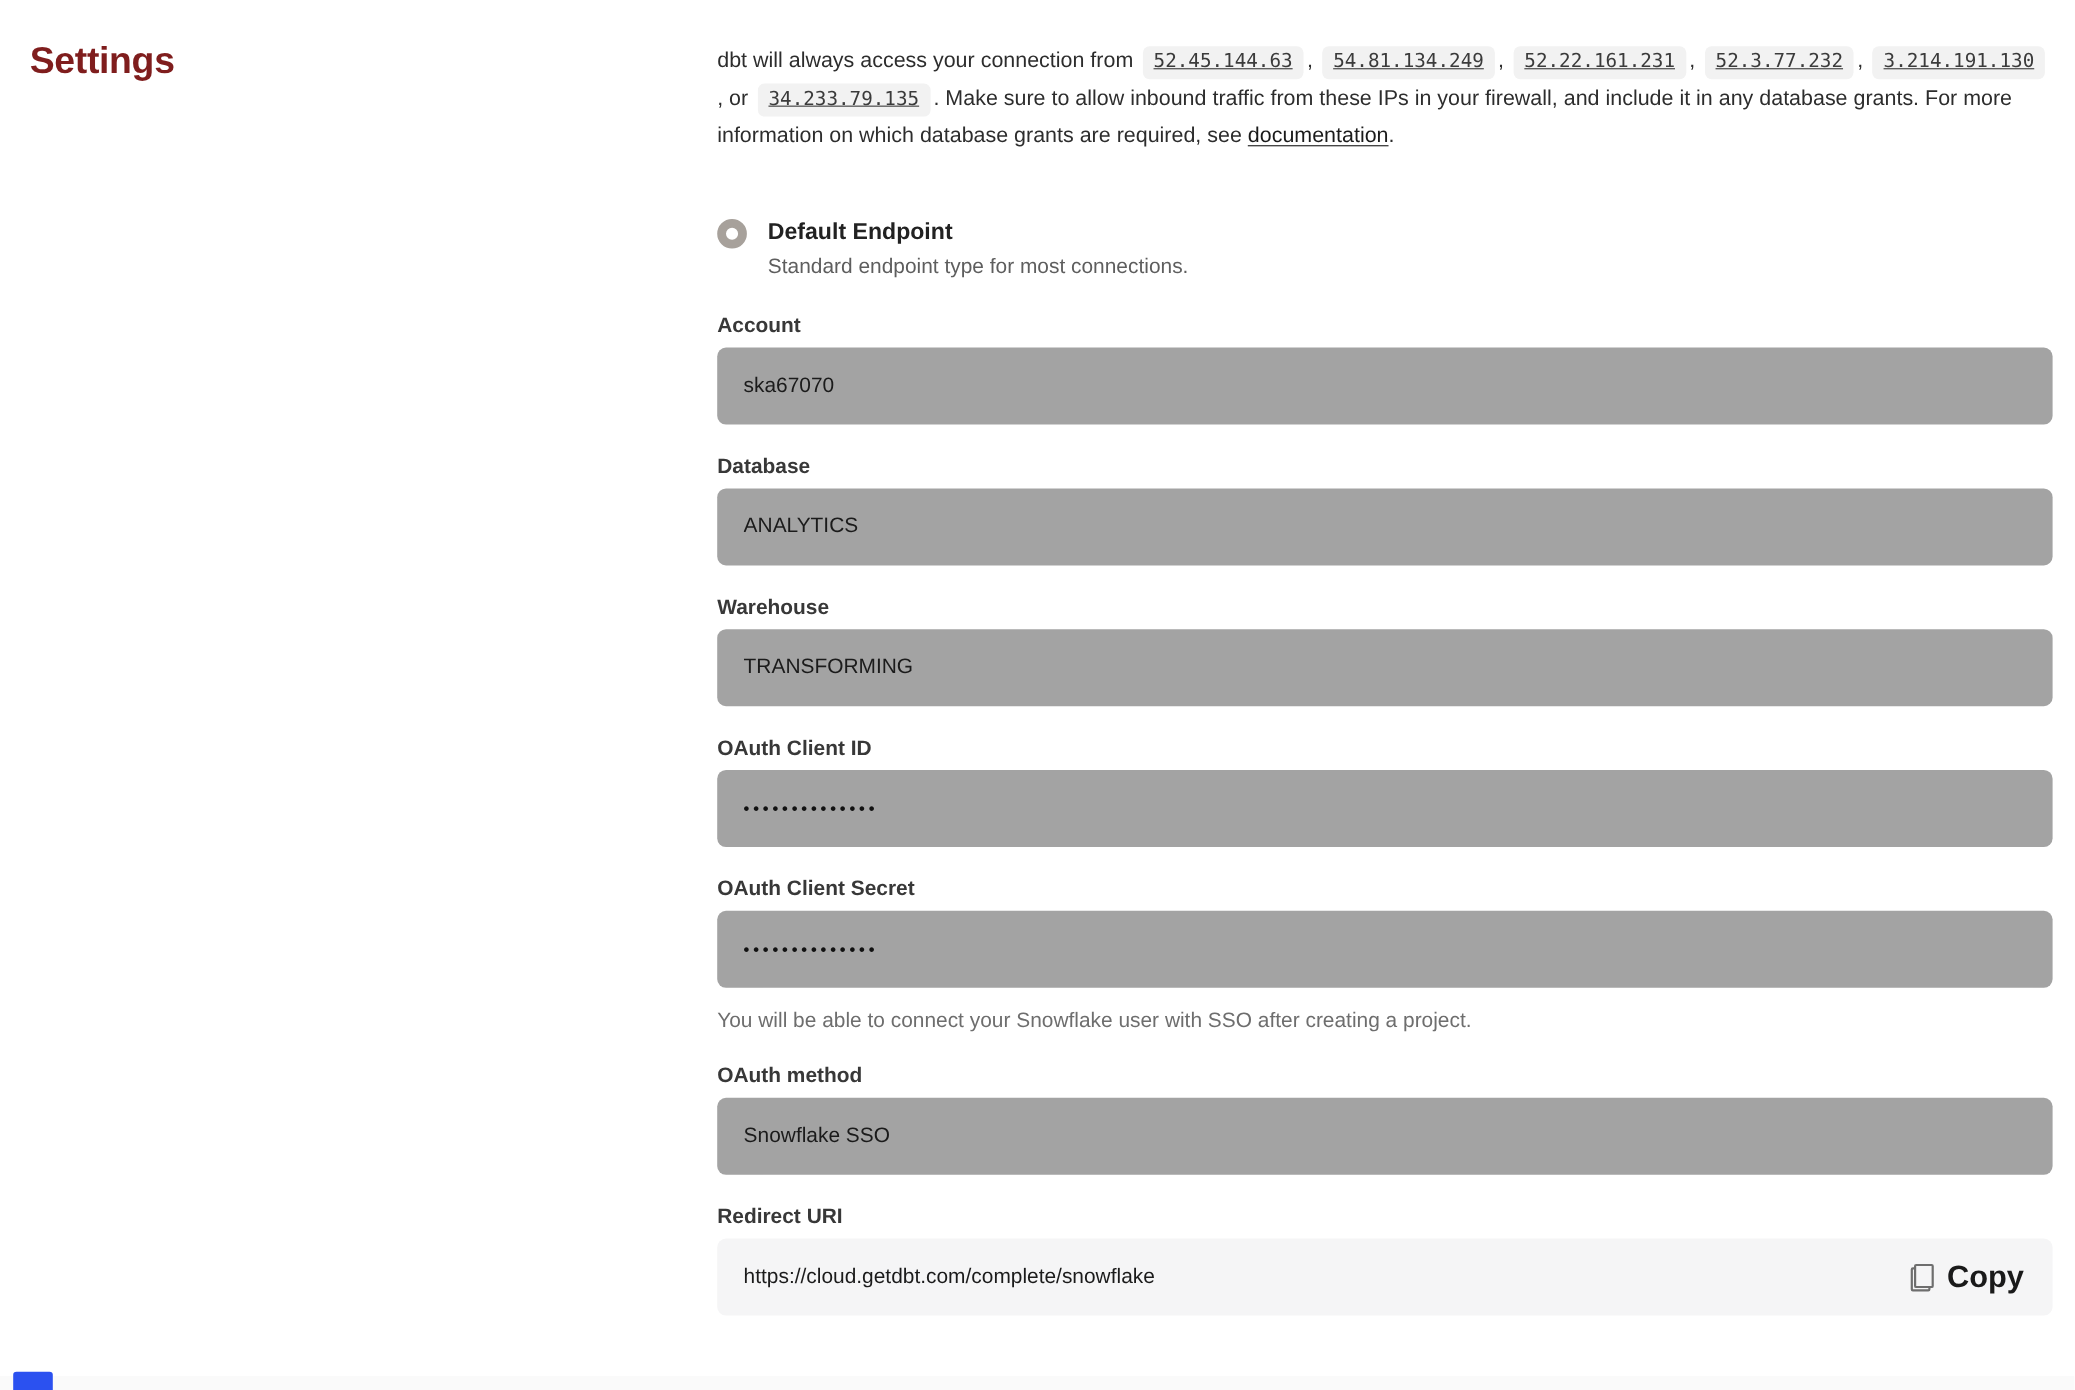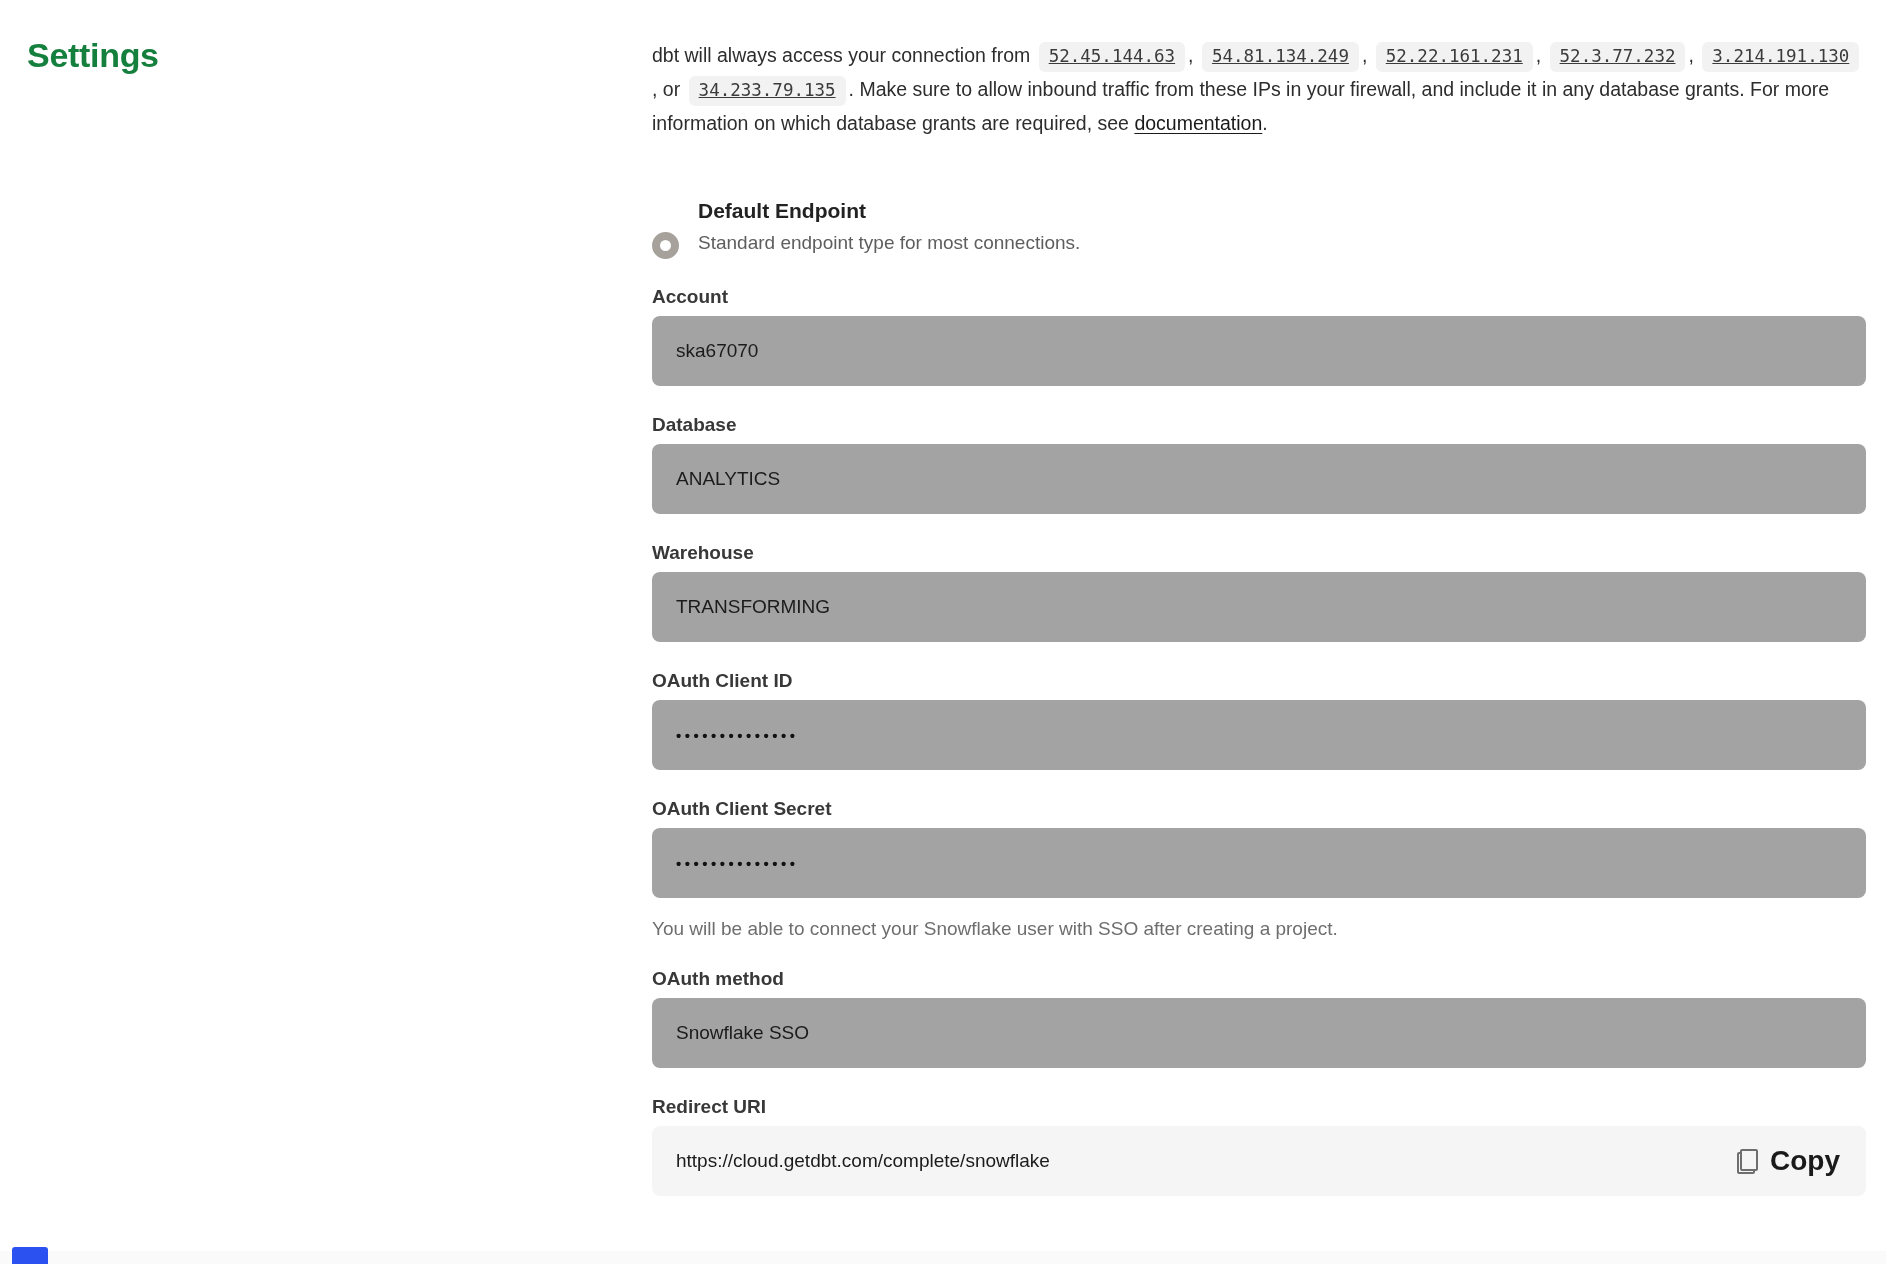--- a/index.html
+++ b/index.html
@@ -1,35 +1,35 @@
 <!DOCTYPE html>
 <html><head>
 <meta charset="utf-8">
 <style>
   * { margin:0; padding:0; box-sizing:border-box; }
   html,body { width:1886px; height:1264px; background:#ffffff; overflow:hidden;
               font-family:"Liberation Sans", sans-serif; color:#2d2d2d; }
   .viewport { position:relative; width:1886px; height:1264px; }
 
   .page-title { position:absolute; left:27px; top:36px; font-size:34px; font-weight:700;
-                color:#15803d; letter-spacing:-0.3px; }
+                color:#7f1d1d; letter-spacing:-0.3px; }
 
   .main { position:absolute; left:652px; top:38px; width:1214px; }
 
   
   .intro { font-size:19.5px; line-height:34px; color:#2d2d2d; }
   .ip-chip { display:inline-block; background:#f2f2f2; border-radius:6px; padding:1px 10px 2px;
              margin:0 3px; font-family:"DejaVu Sans Mono", monospace; font-size:17.5px;
              color:#3b3b3b; line-height:27px;text-decoration:underline; }
   .doc-link { color:#1a1a1a; font-weight:500; text-decoration:underline; text-underline-offset:3px;
               cursor:pointer; }
 
   
   .endpoint-row { display:flex; margin-top:56px; }
-  .endpoint-option { display:flex; align-items:flex-end; gap:19px; }
+  .endpoint-option { display:flex; align-items:flex-start; gap:19px; }
   .endpoint-option.first { width:573px; }
   .radio { width:27px; height:27px; border-radius:50%; flex:0 0 auto; margin-top:3px; cursor:pointer; }
   .radio.selected { background:#ffffff; border:8.5px solid #a7a19b; }
   .radio.unselected { background:#ececec; border:none; }
   .endpoint-texts { }
   .endpoint-label { font-size:21px; font-weight:700; color:#222222; line-height:30px;
                     display:flex; align-items:center; }
   .endpoint-desc { font-size:19px; color:#5e5e5e; line-height:33px; }
   .help-icon { display:inline-flex; align-items:center; justify-content:center;
                width:22px; height:22px; border:1.6px solid #474747; border-radius:50%;

